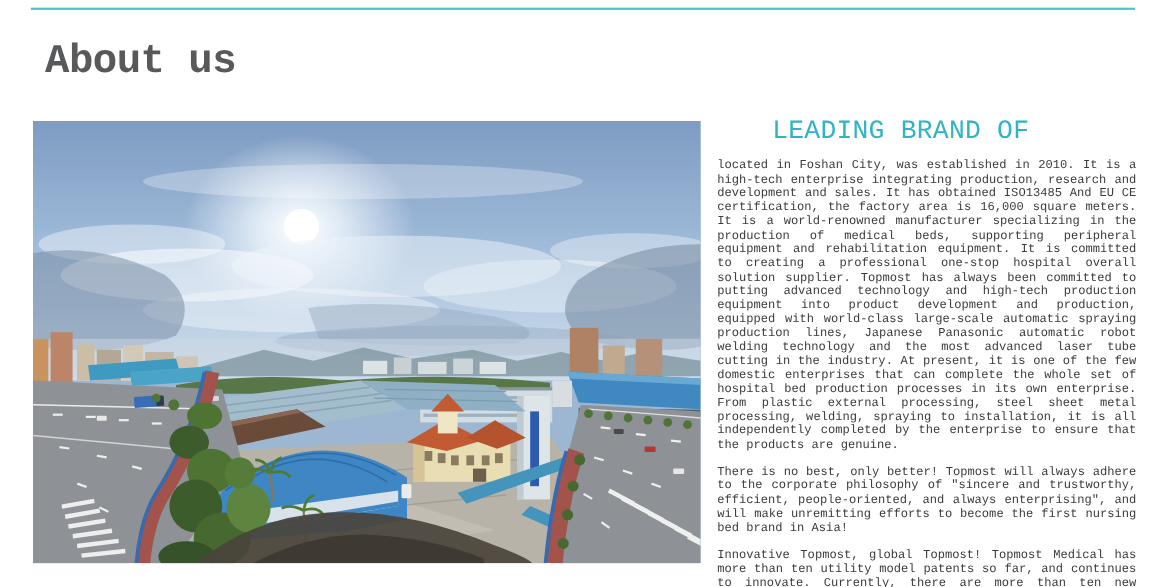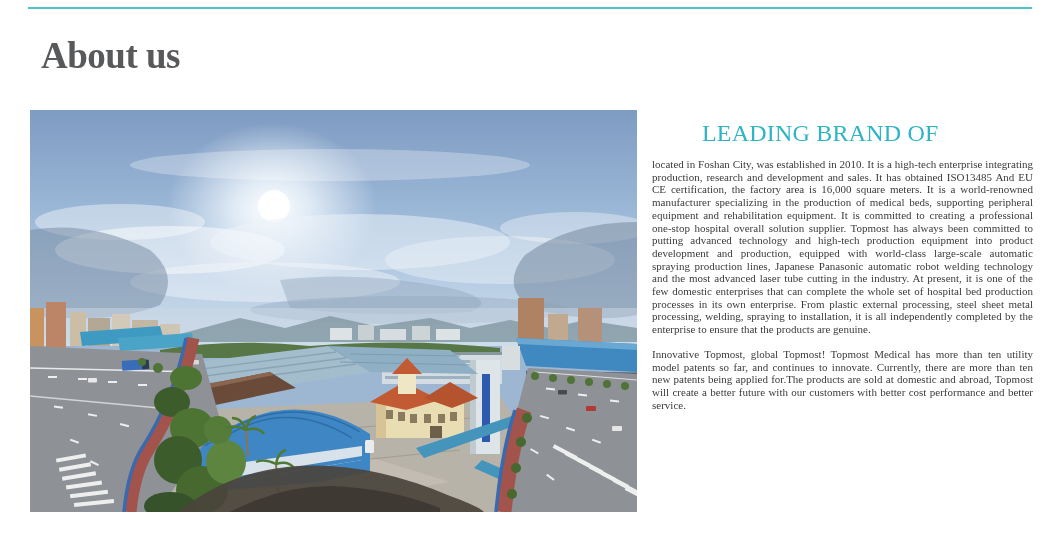--- a/index.html
+++ b/index.html
@@ -1,31 +1,31 @@
 <!DOCTYPE html>
 <html><head>
 <meta charset="utf-8">
 <style>
   html,body{margin:0;padding:0;background:#ffffff;}
   .page{
     position:relative;width:1059px;height:534px;background:#ffffff;overflow:hidden;
-    font-family:Liberation Serif, serif;
+    font-family:Liberation Mono, monospace;
   }
   .top-line{position:absolute;left:28px;top:7px;width:1004px;height:2px;background:#4cc3c9;}
   .about-title{
     position:absolute;left:41px;top:36px;margin:0;
     font-size:37px;font-weight:700;color:#58595b;letter-spacing:-0.5px;line-height:1.1;
   }
   .panorama{
     position:absolute;left:30px;top:110px;width:607px;height:402px;margin:0;overflow:hidden;
     background:#9db7d2;
   }
   .panorama svg{display:block;}
   .content{position:absolute;left:652px;top:104px;width:381px;}
-  .lead-heading{margin:16px 0 12px 50px;}
+  .lead-heading{margin:3px 0 12px 50px;}
   .lead-heading .hl{
     display:block;color:#2fb4c5;font-size:24px;line-height:26px;font-weight:400;letter-spacing:0.2px;
   }
   .body-text p{
     margin:12px 0 12px 0;font-size:11px;line-height:12.7px;color:#3b3b3b;text-align:justify;
   }
   .body-text p:last-child{margin-bottom:0;}
 </style>
 </head>
 <body>
@@ -254,17 +254,18 @@
       </g>
     </svg>
   </figure>
 
   <section class="content">
     <h2 class="lead-heading">
       <span class="hl">LEADING BRAND OF</span>
     </h2>
     <div class="body-text">
       <p>located in Foshan City, was established in 2010.  It is a high-tech enterprise integrating production, research and development and sales. It has obtained ISO13485 And EU CE certification, the  factory area is 16,000 square meters. It is a world-renowned manufacturer specializing in the production of medical beds, supporting peripheral equipment and rehabilitation equipment. It is committed to creating a professional one-stop hospital overall solution supplier. Topmost has always been committed to putting advanced technology and high-tech production equipment into product development and production, equipped with world-class large-scale automatic spraying production lines, Japanese Panasonic automatic robot welding technology and the most advanced laser tube cutting in the industry. At present, it is one of the few domestic enterprises that can complete the whole set of hospital bed production processes in its own enterprise. From plastic external processing, steel sheet metal processing, welding, spraying to installation, it is all independently completed by the enterprise to ensure that the products are genuine.</p>
+      <p>There is no best, only better! Topmost will always adhere to the corporate philosophy of "sincere and trustworthy, efficient, people-oriented, and always enterprising", and will make unremitting efforts to become the first nursing bed brand in Asia!</p>
       <p>Innovative Topmost, global Topmost! Topmost Medical has more than ten utility model patents so far, and continues to innovate. Currently, there are more than ten new patents being applied for.The products are sold at domestic  and abroad, Topmost will create a better future with our customers with better cost performance and better service.</p>
     </div>
   </section>
 
 </div>
 
 </body></html>

